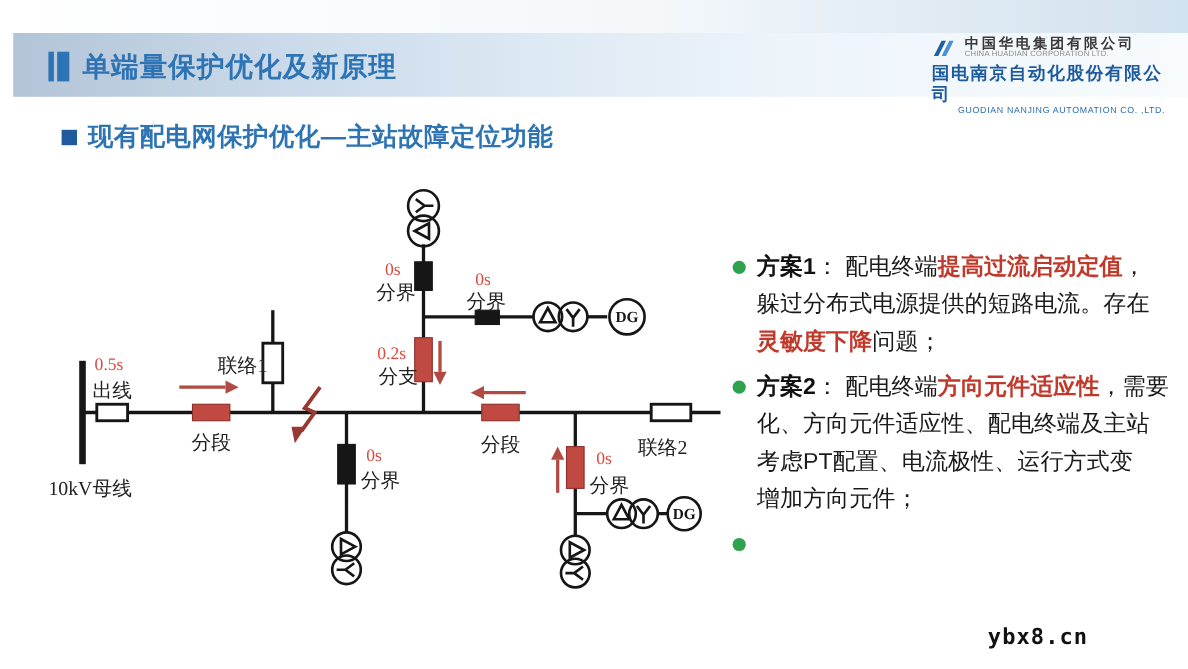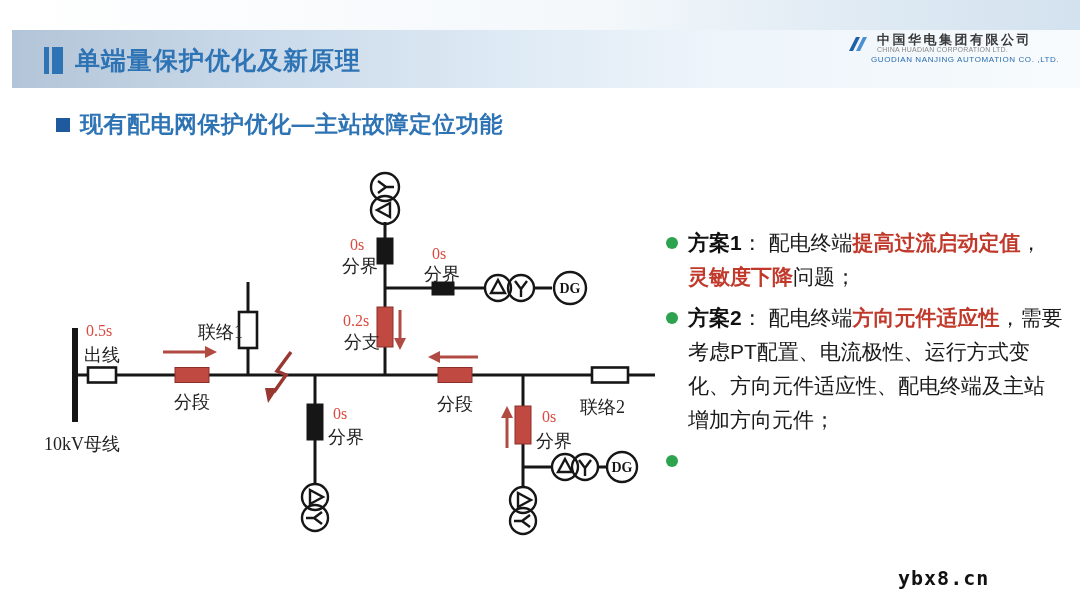--- a/index.html
+++ b/index.html
@@ -76,20 +76,21 @@
   <div class="logo-row">
     <svg class="logo-icon" width="24" height="20" viewBox="0 0 24 20">
       <path d="M2,16 L9,2 L13,2 L6,16 Z" fill="#1f5fa8"></path>
       <path d="M9,16 L16,2 L20,2 L13,16 Z" fill="#4b8fd4"></path>
     </svg>
     <div>
       <div class="logo-cn1">中国华电集团有限公司</div>
       <div class="logo-en1">CHINA HUADIAN CORPORATION LTD.</div>
     </div>
   </div>
+  <div class="logo-cn2">国电南京自动化股份有限公司</div>
   <div class="logo-en2">GUODIAN NANJING AUTOMATION CO. ,LTD.</div>
 </div>
 
 <div class="subtitle-wrap">
   <span class="sq"></span>
   <span class="subtitle">现有配电网保护优化—主站故障定位功能</span>
 </div>
 
 <svg class="diagram" width="1080" height="608" viewBox="0 0 1080 608">
 
@@ -216,27 +217,28 @@
   <text class="lbl" x="437" y="410">分段</text>
   <text class="lbl-red" x="542" y="422">0s</text>
   <text class="lbl" x="536" y="447">分界</text>
   <text class="lbl" x="580" y="413">联络2</text>
 </svg>
 
 <div class="panel" id="panel">
     <div class="sol-item">
       <span class="bullet"></span>
       <div class="sol-line"><span class="seg-b">方案1</span><span class="seg-p">： 配电终端</span><span class="seg-r">提高过流启动定值</span><span class="seg-p">，</span></div>
+      <div class="sol-line"><span class="seg-p">躲过分布式电源提供的短路电流。存在</span></div>
       <div class="sol-line"><span class="seg-r">灵敏度下降</span><span class="seg-p">问题；</span></div>
     </div>
     <div class="sol-item">
       <span class="bullet"></span>
       <div class="sol-line"><span class="seg-b">方案2</span><span class="seg-p">： 配电终端</span><span class="seg-r">方向元件适应性</span><span class="seg-p">，需要</span></div>
+      <div class="sol-line"><span class="seg-p">化、方向元件适应性、配电终端及主站</span></div>
       <div class="sol-line"><span class="seg-p">考虑PT配置、电流极性、运行方式变</span></div>
-      <div class="sol-line"><span class="seg-p">化、方向元件适应性、配电终端及主站</span></div>
       <div class="sol-line"><span class="seg-p">增加方向元件；</span></div>
     </div>
     <div class="sol-item">
       <span class="bullet"></span>
     </div>
   </div>
 
 <div class="watermark">ybx8.cn</div>
 
 </body></html>

